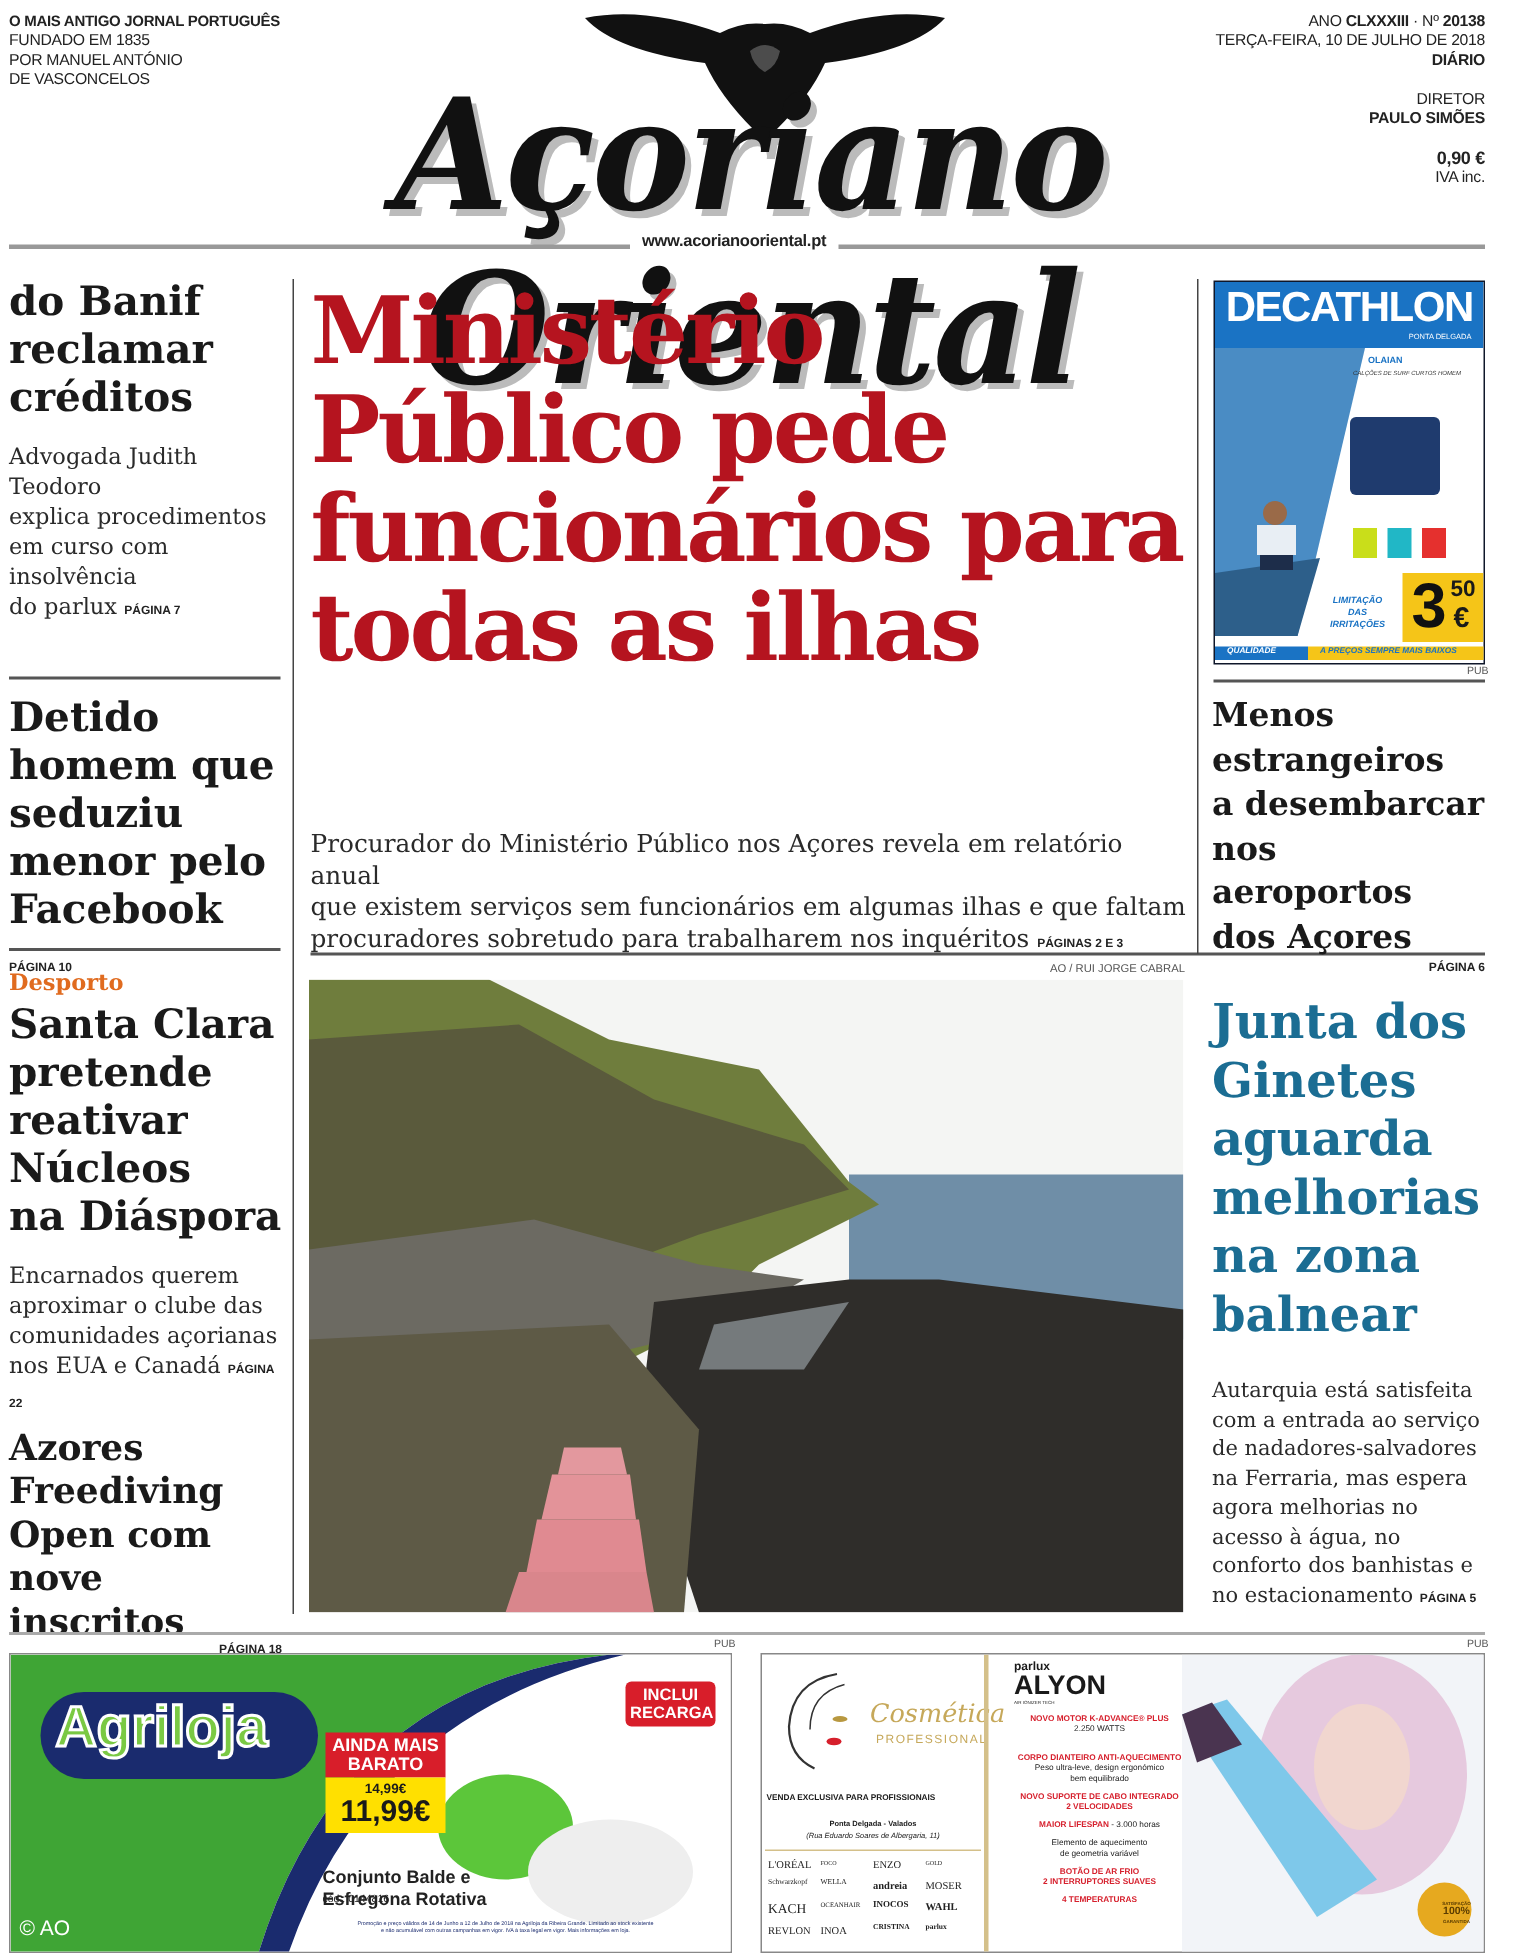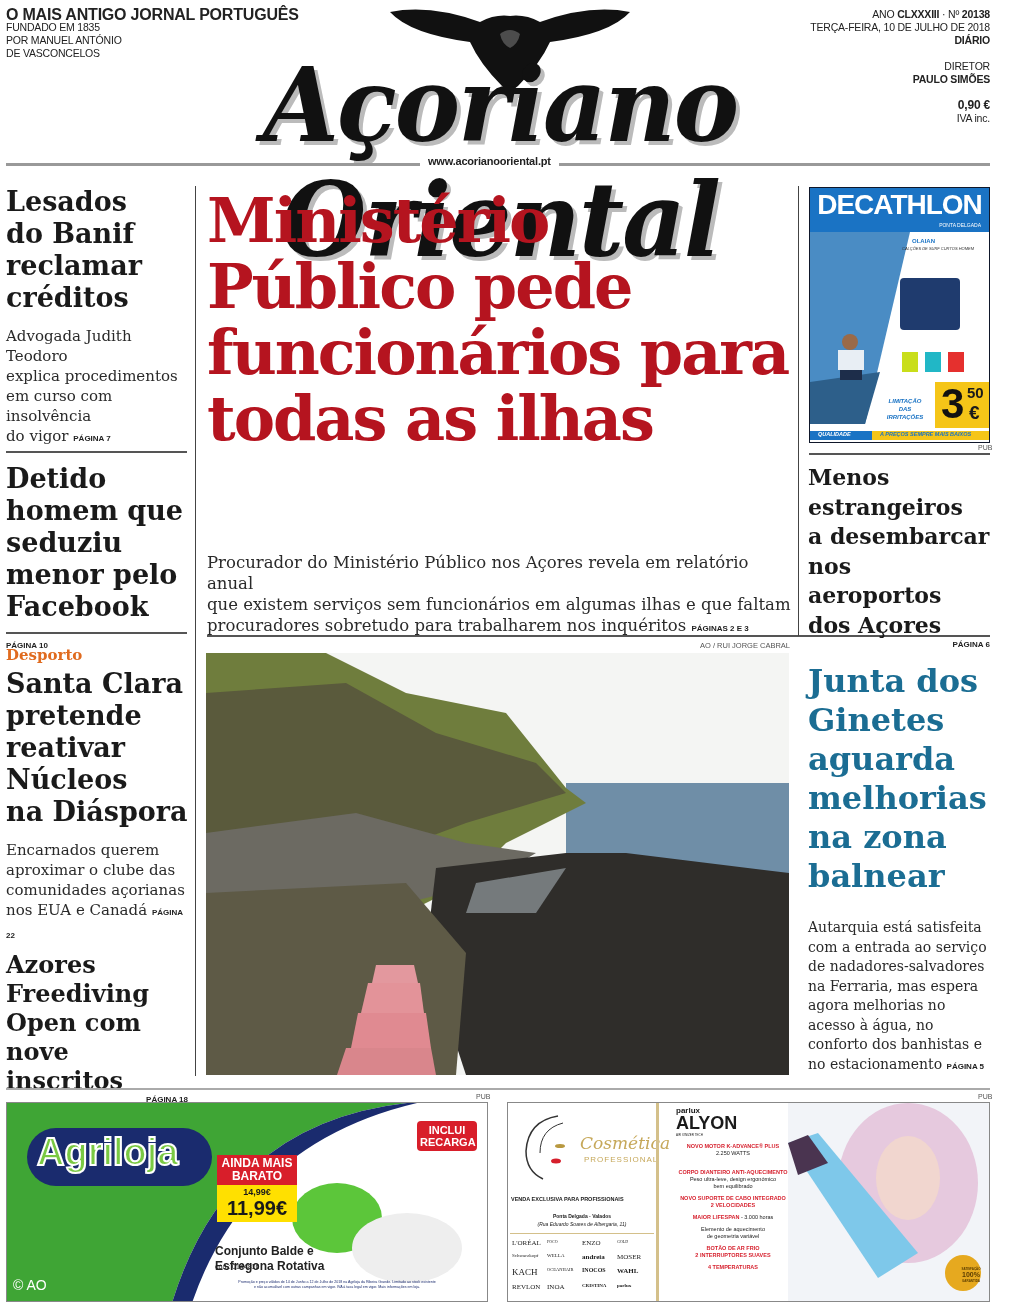--- a/index.html
+++ b/index.html
@@ -4,21 +4,21 @@
 <style>
   * { box-sizing: border-box; margin: 0; padding: 0; }
   html, body { width: 1026px; height: 1304px; background: #fff; overflow: hidden; }
   body { position: relative; font-family: "DejaVu Serif", serif; color: #1a1a1a; }
   .abs { position: absolute; }
   .sans { font-family: "Liberation Sans", sans-serif; }
   .cond { font-family: "Liberation Sans", sans-serif; letter-spacing: -0.2px; }
 
   
   .mast-left { left: 6px; top: 8px; font-size: 10.5px; line-height: 13px; color: #222; }
-  .mast-left .b { font-weight: bold; font-size: 16px; }
+  .mast-left .b { font-weight: bold; font-size: 10px; }
   .mast-right { right: 36px; top: 8px; font-size: 10.5px; line-height: 13px; text-align: right; color: #222; }
   .mast-right .b { font-weight: bold; }
   .mast-right .gap { height: 13px; }
   .price { font-weight: bold; font-size: 12px; }
   .logo { left: 95px; top: 50px; width: 810px; height: 110px; font-family: "DejaVu Serif", serif; font-weight: bold; font-size: 98px; line-height: 110px; letter-spacing: -2px; color: #111; text-align: center; font-style: italic; transform: scaleY(1.05); text-shadow: 4px 4px 0 #bbb; }
   .eagle { left: 390px; top: 4px; width: 240px; height: 90px; }
   .rule-url { left: 6px; top: 160px; width: 984px; height: 8px; }
   .rule-url .ln { position: absolute; top: 3px; height: 3px; background: #999; }
   .url { left: 420px; top: 155px; background: #fff; padding: 0 8px; font-size: 11px; font-weight: bold; color: #222; }
 
@@ -80,30 +80,29 @@
   <div>IVA inc.</div>
 </div>
 
 <div class="abs rule-url">
   <div class="ln" style="left:0;width:984px;"></div>
 </div>
 <div class="abs url cond">www.acorianooriental.pt</div>
 
 <div class="abs lcol" style="top:186px;">
   <div class="head-l">
-    <div>Lesados</div>
     <div>do Banif</div>
     <div>reclamar</div>
     <div>créditos</div>
   </div>
   <div class="deck" style="margin-top:12px;">
     <div>Advogada Judith Teodoro</div>
     <div>explica procedimentos</div>
     <div>em curso com insolvência</div>
-    <div><span>do vigor</span> <span class="pg">PÁGINA 7</span></div>
+    <div><span>do parlux</span> <span class="pg">PÁGINA 7</span></div>
   </div>
 </div>
 <div class="abs hr" style="left:6px;top:451px;width:181px;"></div>
 
 <div class="abs lcol" style="top:463px;">
   <div class="head-l">
     <div>Detido</div>
     <div>homem que</div>
     <div>seduziu</div>
     <div>menor pelo</div>

